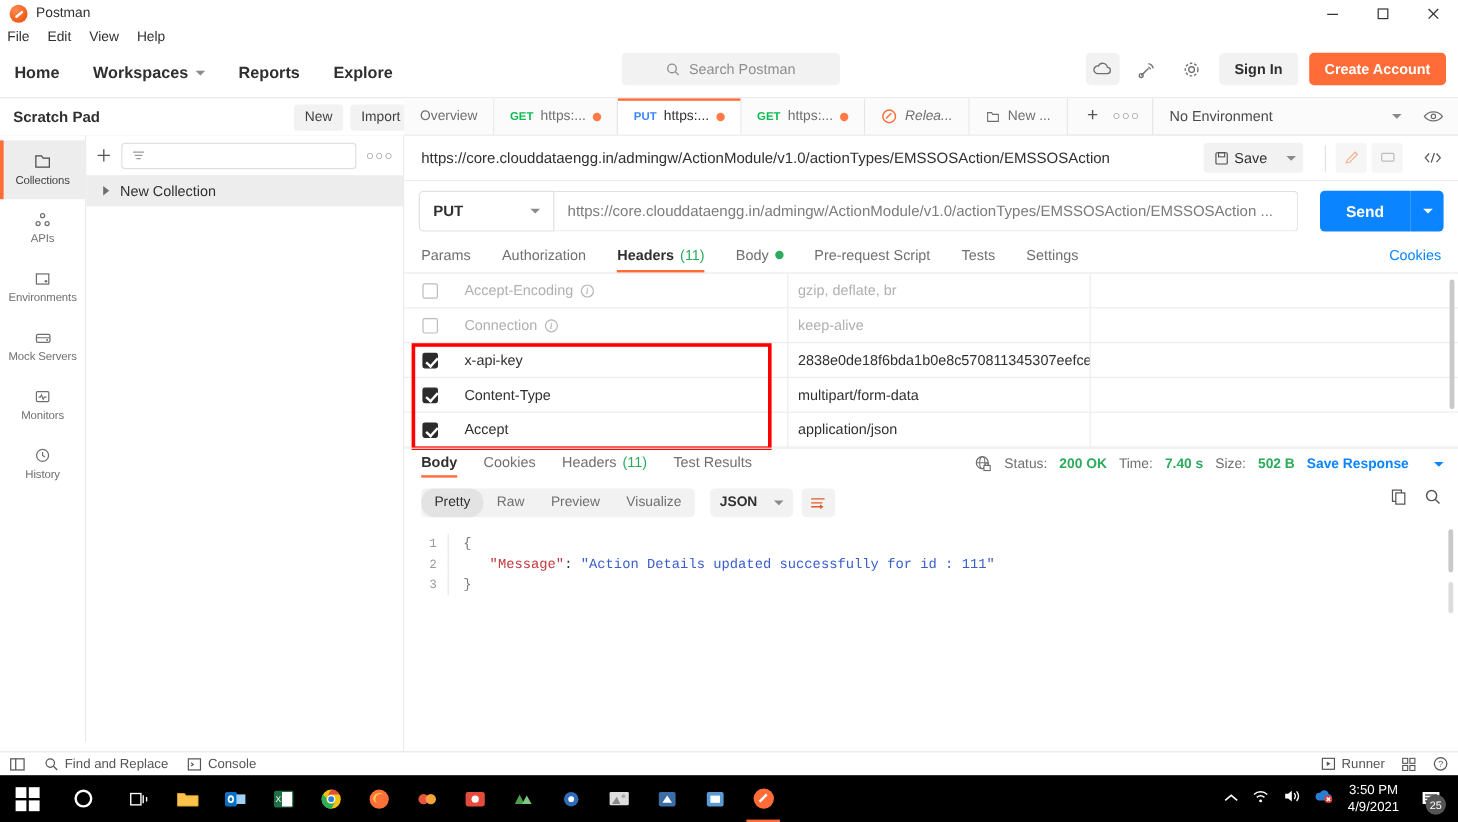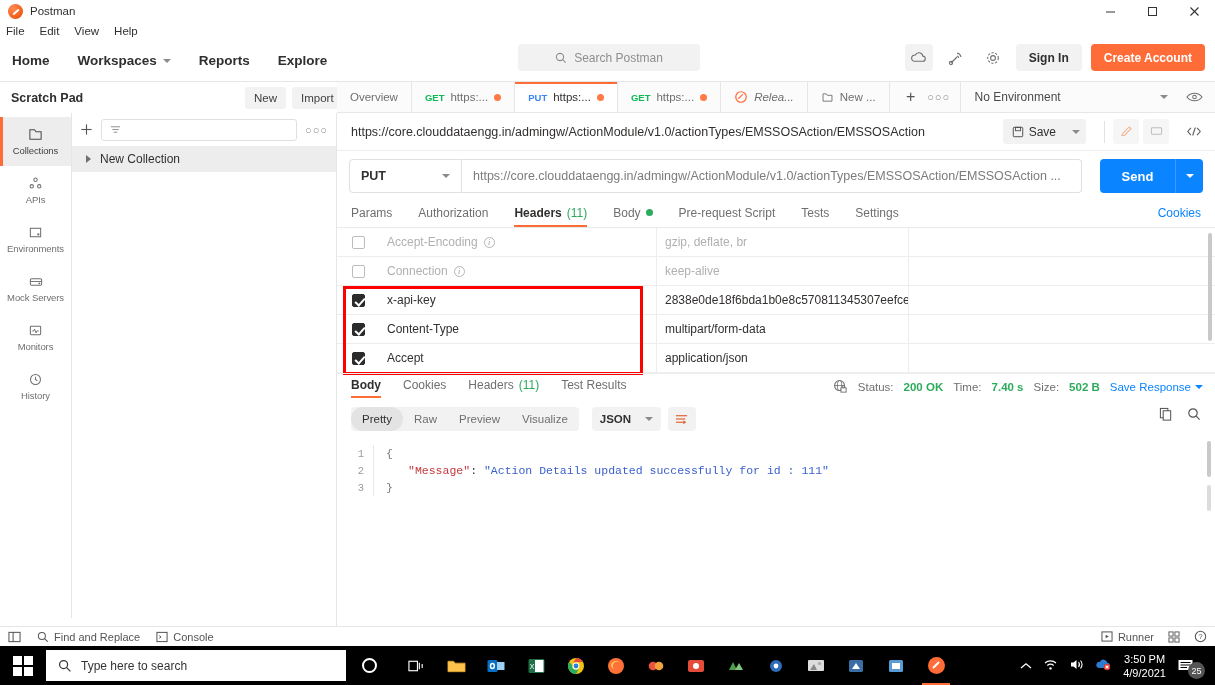--- a/index.html
+++ b/index.html
@@ -220,21 +220,21 @@
     background:#c9c9c9; border-radius:2px;
   }
 
   
   .resbar { display:flex; align-items:center; height: 28px; padding: 0 14px; position:relative; border-top:1px solid #eee; }
   .restab { font-size: 12px; color:#6f6f6f; margin-right: 22px; position:relative; padding-bottom:6px; display:flex; gap:5px; }
   .restab.active { color:#32302f; font-weight:bold; }
   .restab.active::after { content:""; position:absolute; left:0; right:0; bottom:0; height:2px; background:#ff6c37; }
   .resmeta { position:absolute; right: 12px; top: 5px; display:flex; align-items:center; gap: 10px; font-size:11.5px; color:#6f6f6f; }
   .resmeta .ok { color:#2cab5c; font-weight:bold; }
-  .resmeta .save-resp { color:#0a84ff; font-weight:normal; display:flex; align-items:center; gap:4px; }
+  .resmeta .save-resp { color:#0a84ff; font-weight:bold; display:flex; align-items:center; gap:21px; }
 
   
   .bodybar { display:flex; align-items:center; gap: 7px; padding: 6px 14px 6px 14px; position:relative; }
   .segwrap { display:flex; background:#f2f2f2; border-radius:4px; height:24px; align-items:center; }
   .seg { height:24px; padding: 0 11px; display:flex; align-items:center; font-size: 11.5px; color:#6f6f6f; border-radius:12px; }
   .seg.active { background:#e3e3e3; color:#32302f; }
   .jsonsel { height:24px; background:#f2f2f2; border-radius:4px; padding: 0 8px; display:flex;
     align-items:center; gap: 14px; font-size:11.5px; color:#32302f; font-weight:bold; margin-left:6px; }
   .wrapbtn { height:24px; width:28px; background:#f2f2f2; border-radius:4px; display:flex; align-items:center; justify-content:center; }
   .bodybar-right { position:absolute; right: 14px; top: 6px; display:flex; gap: 14px; color:#555; }
@@ -271,21 +271,21 @@
     width: 300px; height: 31px; background:#fff; display:flex; align-items:center; gap:9px; padding-left: 12px;
     font-size: 12px; color:#333;
   }
   .tb-cortana { width: 46px; height:39px; display:flex; align-items:center; justify-content:center; }
   .cortana-ring { width: 15px; height:15px; border:2px solid #fff; border-radius:50%; }
   .tb-icons { display:flex; align-items:center; gap: 0; margin-left: 4px; }
   .tb-ic { width: 40px; height: 39px; display:flex; align-items:center; justify-content:center; position:relative; }
   .tb-ic.active::after { content:""; position:absolute; bottom:0; left:6px; right:6px; height:2px; background:#ff6c37; }
   .tray { position:absolute; right: 0; height:39px; display:flex; align-items:center; gap: 11px; padding-right: 8px; color:#fff; }
   .clock { font-size: 11px; color:#fff; line-height: 14px; text-align:center; }
-  .actioncenter { width: 30px; height:39px; display:flex; align-items:center; position:relative; }
+  .actioncenter { width: 30px; height:39px; display:flex; align-items:center; justify-content:center; position:relative; }
   .ac-badge {
     position:absolute; right: 2px; bottom: 6px; width: 17px; height:17px; border-radius:50%;
     background:#555; color:#fff; font-size:9px; display:flex; align-items:center; justify-content:center;
   }
 </style>
 </head>
 <body>
 
 <div class="app">
 
@@ -809,27 +809,20 @@
   </div>
 
   <div class="taskbar">
     <div class="start">
       <div class="start-grid">
         <div></div>
           <div></div>
           <div></div>
           <div></div>
       </div>
-    </div>
-    <div class="tb-search">
-      <svg width="14" height="14" viewBox="0 0 15 15">
-        <circle cx="6" cy="6" r="4.3" fill="none" stroke="#333" stroke-width="1.3"></circle>
-        <line x1="9.3" y1="9.3" x2="13.3" y2="13.3" stroke="#333" stroke-width="1.3"></line>
-      </svg>
-      <span>Type here to search</span>
     </div>
     <div class="tb-cortana">
       <div class="cortana-ring"></div>
     </div>
     <div class="tb-icons">
       <div class="tb-ic">
         <svg width="17" height="14" viewBox="0 0 18 14">
           <rect x="1" y="2" width="9" height="10" fill="none" stroke="#fff" stroke-width="1.2"></rect>
           <line x1="12" y1="3.5" x2="12" y2="10.5" stroke="#fff" stroke-width="1.2"></line>
           <line x1="15" y1="5" x2="15" y2="9" stroke="#fff" stroke-width="1.2"></line>

